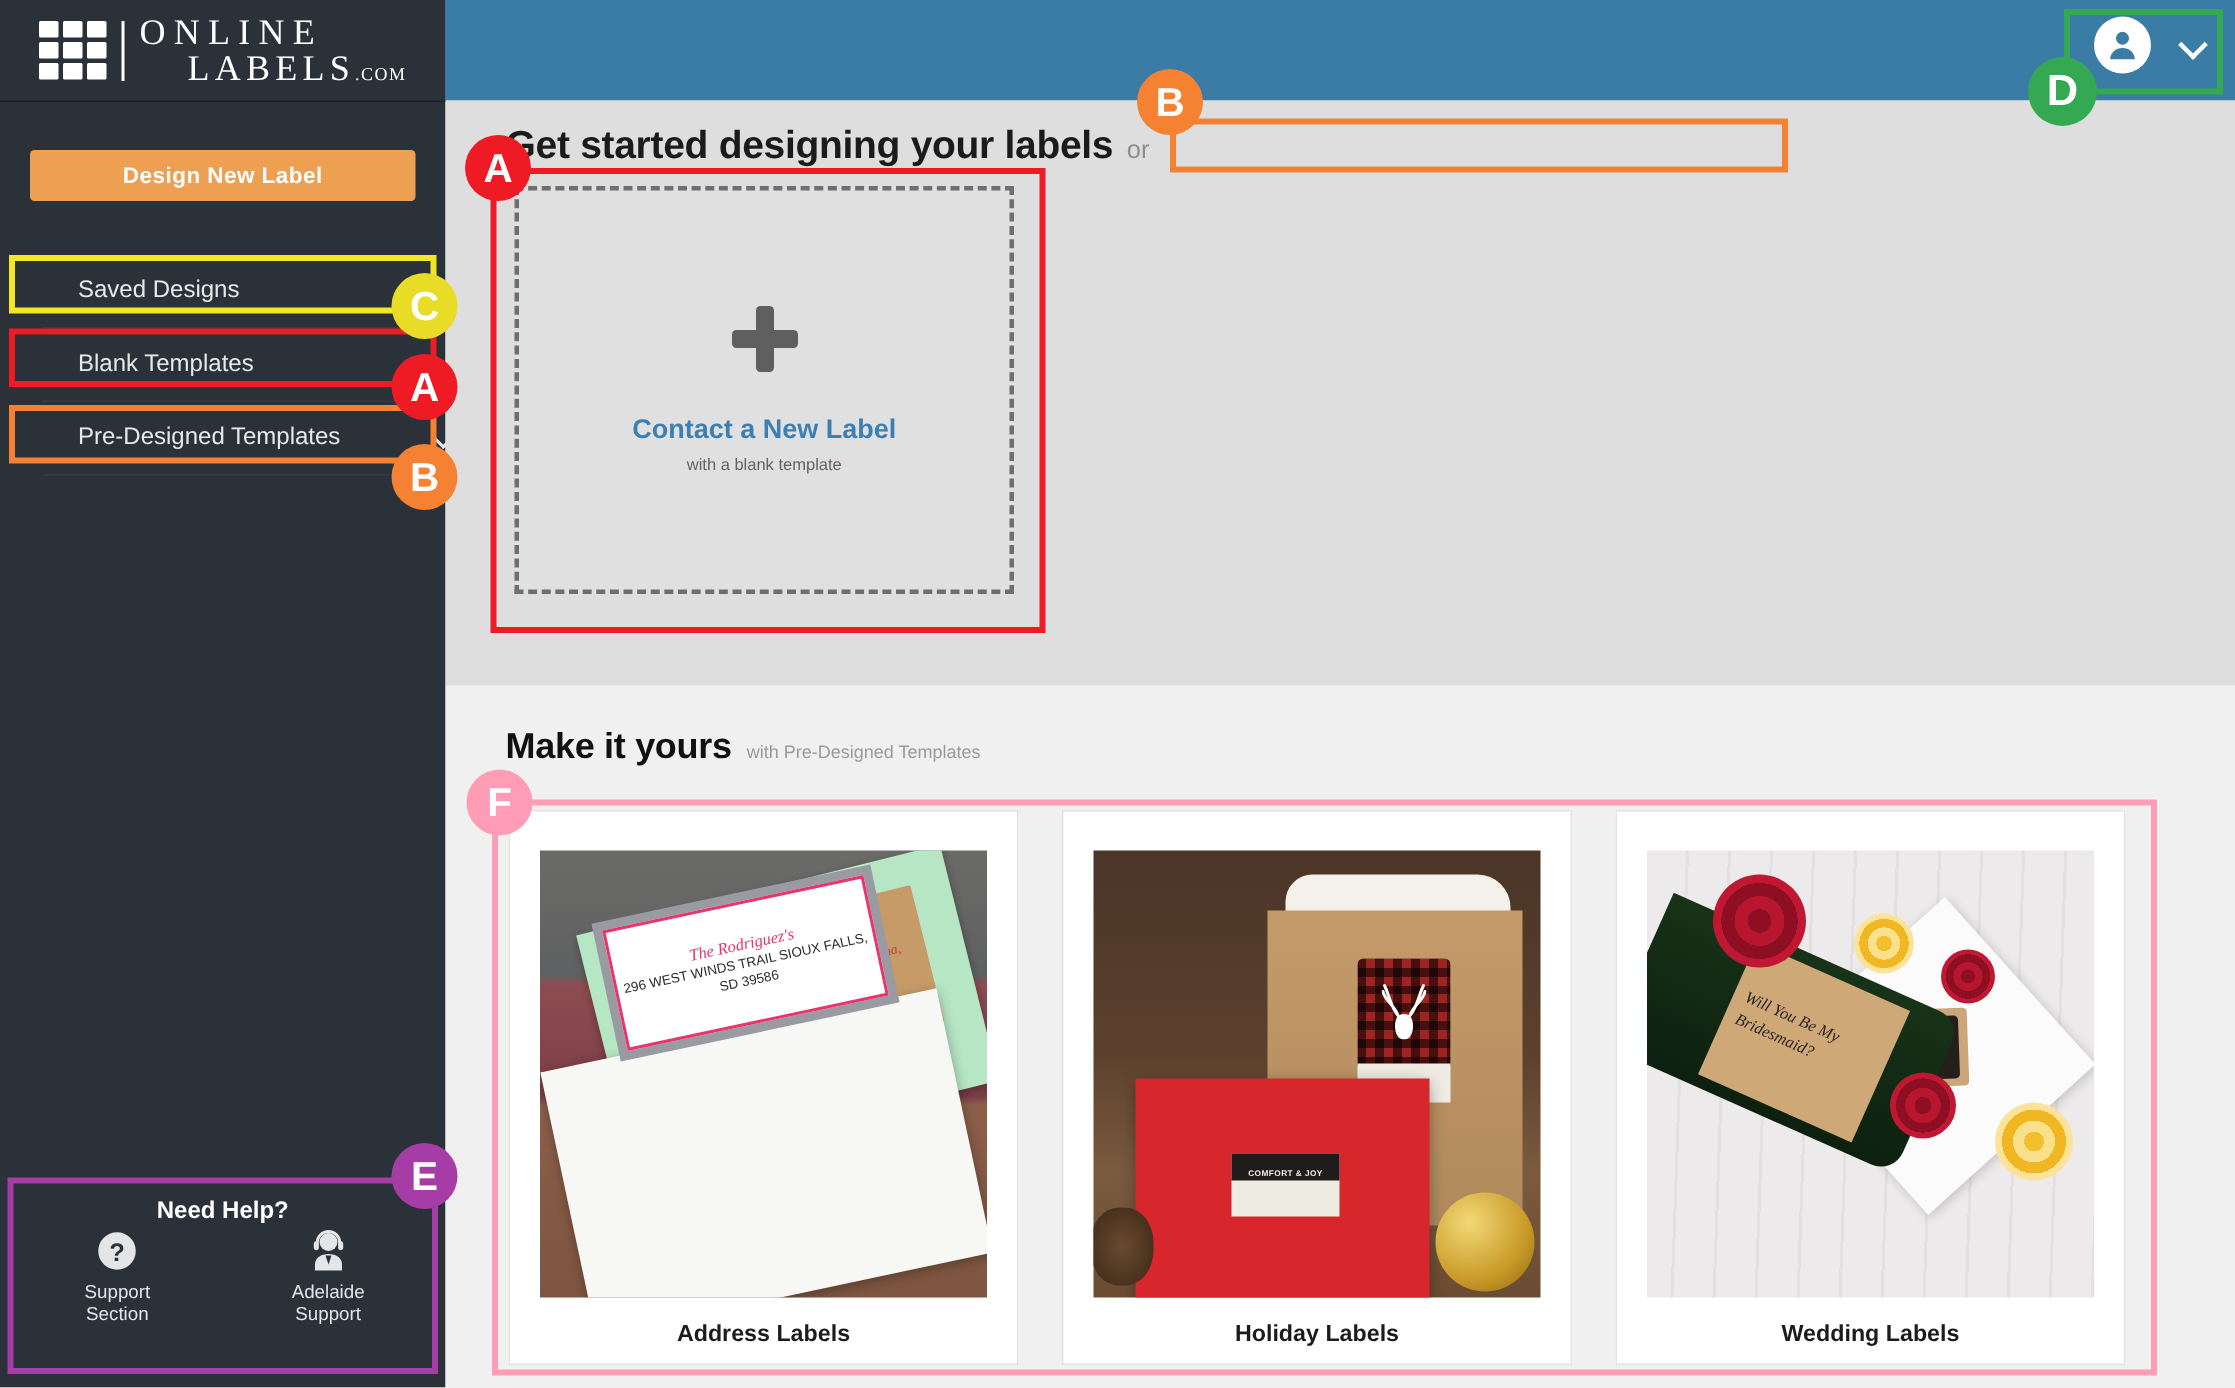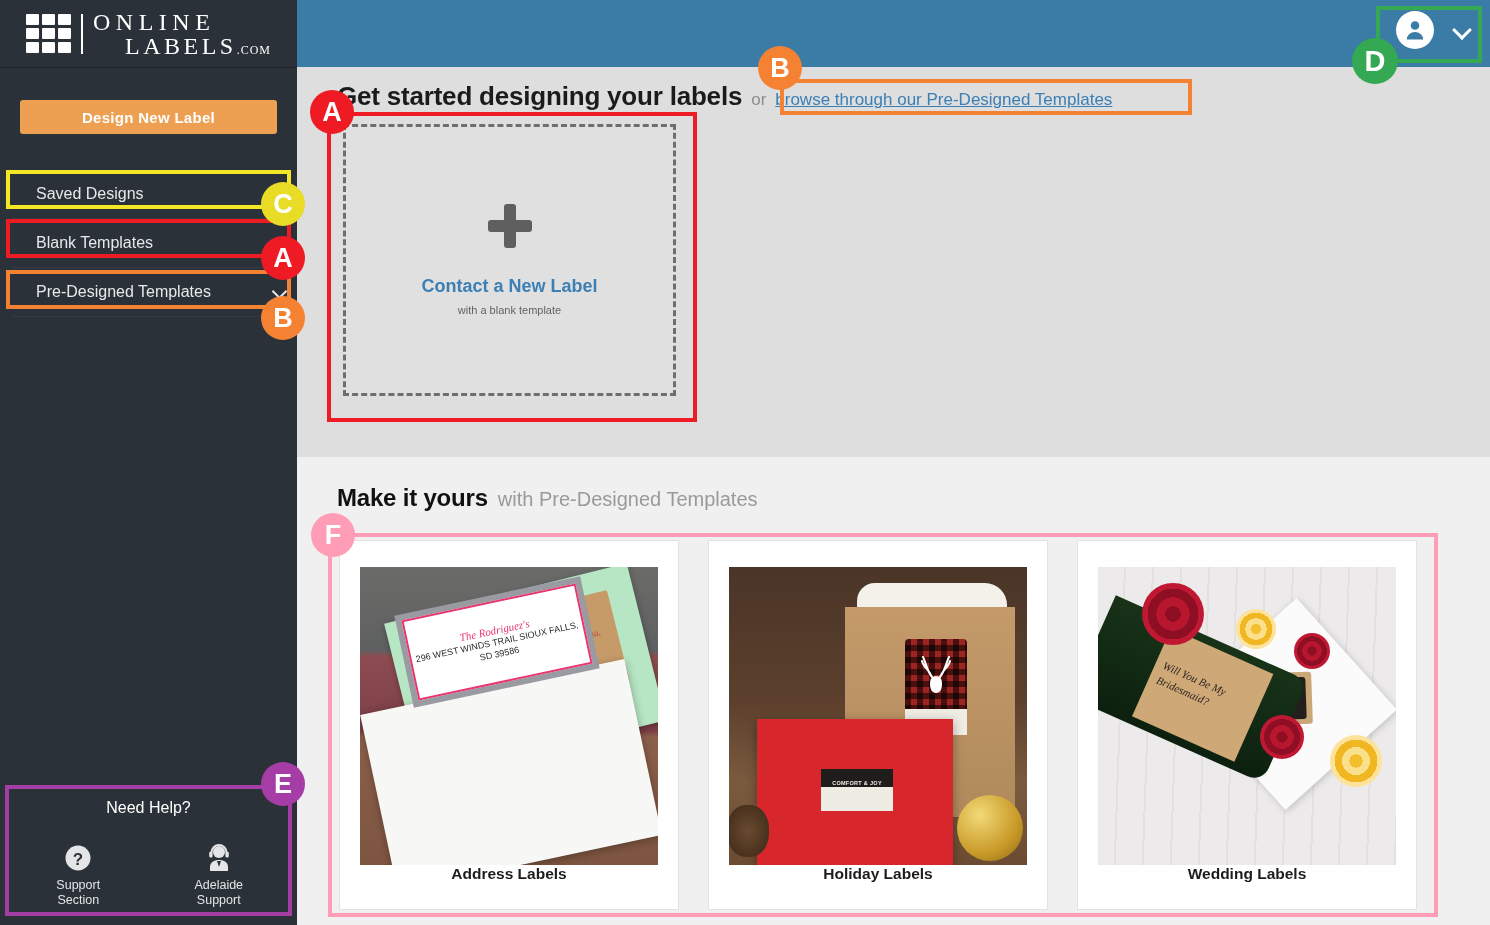--- a/index.html
+++ b/index.html
@@ -45,21 +45,21 @@
   .logo-com { font-size: 12px; letter-spacing: 1px; }
 
   .design-btn {
     position: absolute; left: 20px; top: 100px;
     width: 257px; height: 34px;
     background: #eda051; border: none; border-radius: 3px;
     color: #ffffff; font-size: 15px; font-weight: bold;
     letter-spacing: .3px; cursor: pointer;
   }
 
-  .nav-list { position: absolute; left: 0; top: 170px; width: 297px; padding-left: 12px; }
+  .nav-list { position: absolute; left: 16px; top: 170px; width: 297px; padding-left: 12px; }
   .nav-item {
     position: relative;
     height: 49px; width: 297px;
     display: flex; align-items: center;
     padding: 0 22px 0 24px;
     color: #e6e8ea; font-size: 16px;
     cursor: pointer;
     border-bottom: 1px solid #343b43;
   }
   .nav-item .nav-label { flex: 1; }
@@ -76,21 +76,21 @@
 
   
   .need-help {
     position: absolute; left: 8px; bottom: 12px;
     width: 281px; height: 125px;
     background: #2b3138;
     display: flex; flex-direction: column; align-items: center;
     padding-top: 11px;
   }
   .need-help h4 {
-    color: #ffffff; font-size: 16px; font-weight: normal; margin-bottom: 24px;
+    color: #ffffff; font-size: 16px; font-weight: bold; margin-bottom: 0;
   }
   .help-row { display: flex; width: 100%; justify-content: space-around; }
   .help-col {
     display: flex; flex-direction: column; align-items: center;
     width: 86px; cursor: pointer;
   }
   .help-icon { height: 34px; display: flex; align-items: center; justify-content: center; }
   .help-txt {
     color: #e3e5e7; font-size: 12.5px; text-align: center;
     line-height: 15px; margin-top: 3px;
@@ -157,39 +157,39 @@
   .plus::before { left: 16px; top: 0; width: 12px; height: 44px; }
   .plus::after  { left: 0; top: 16px; width: 44px; height: 12px; }
   .cbl1 { font-size: 18px; font-weight: bold; color: #3b7fb5; margin-bottom: 7px; }
   .cbl2 { font-size: 11px; color: #626262; }
 
   .h2row {
     position: absolute; left: 40px; top: 27px;
     display: flex; align-items: baseline; gap: 10px;
   }
   .h2 { font-size: 24px; font-weight: bold; color: #111111; letter-spacing: -.2px; }
-  .h2sub { font-size: 20px; color: #9a9a9a; }
+  .h2sub { font-size: 12px; color: #9a9a9a; }
 
   .cards {
     position: absolute; left: 42px; top: 83px;
     display: flex; gap: 29px;
   }
   .card {
     width: 340px; height: 370px;
     background: #ffffff;
     border: 1px solid #e3e3e3;
     display: flex; flex-direction: column; align-items: center;
     padding-top: 26px; cursor: pointer;
   }
   .thumb {
     width: 298px; height: 298px;
     position: relative; overflow: hidden;
   }
   .card-title {
-    margin-top: 0; font-size: 15.5px; font-weight: bold; color: #1c1c1c;
+    margin-top: 16px; font-size: 15.5px; font-weight: bold; color: #1c1c1c;
   }
 
   
   .t-address { background: linear-gradient(#6b6b68 0%, #5f6061 28%, #8d4c52 30%, #7c3e46 55%, #8c5f4a 57%, #7d5540 100%); }
   .env-green {
     position: absolute; left: 40px; top: 24px; width: 250px; height: 162px;
     background: #b7e6c4; transform: rotate(-14deg); box-shadow: 0 2px 6px rgba(0,0,0,.3);
   }
   .lbl-kraft {
     position: absolute; left: 76px; top: 44px; width: 185px; height: 94px;
@@ -411,21 +411,20 @@
         </svg>
       </span>
       <span class="acct-chev"></span>
     </div>
   </div>
 
   <div class="main-top">
     <div class="h1row">
       <span class="h1">Get started designing your labels</span>
       <span class="or">or</span>
-      <span class="pdlink">browse through our Pre-Designed Templates</span>
     </div>
 
     <div class="create-box">
       <span class="plus"></span>
       <span class="cbl1">Contact a New Label</span>
       <span class="cbl2">with a blank template</span>
     </div>
   </div>
 
   <div class="main-bottom">

